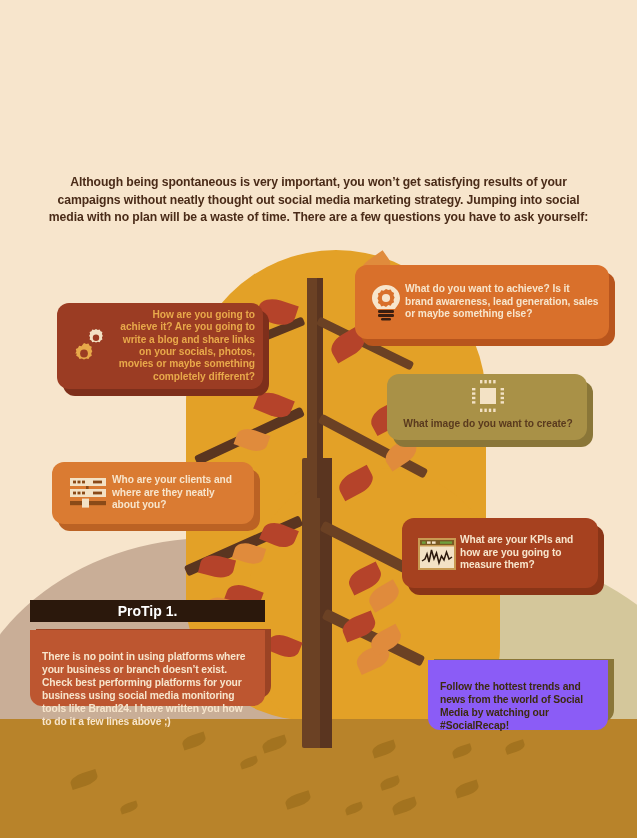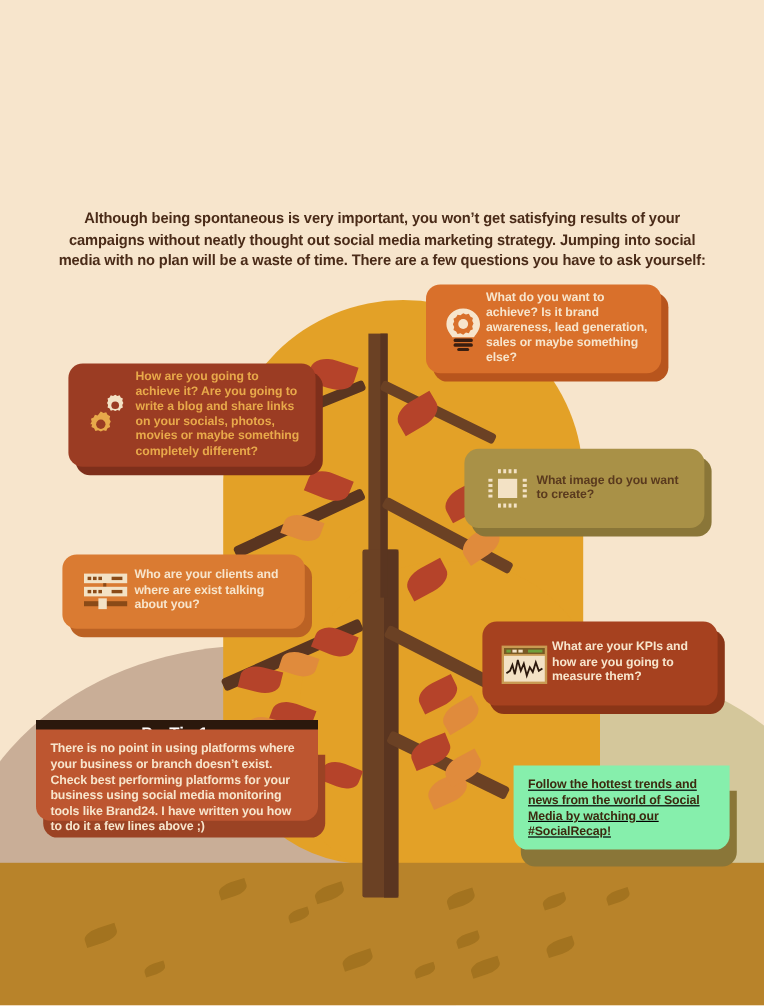--- a/index.html
+++ b/index.html
@@ -140,23 +140,23 @@
     position:absolute;left:0;top:0;height:22px;width:100%;
     background:#2B180C;color:#FFFFFF;
     font-size:14px;font-weight:bold;
     display:flex;align-items:center;justify-content:center;
   }
   .protip .shadow{
     position:absolute;left:6px;top:29px;width:100%;height:calc(100% - 29px);
     border-radius:0 0 12px 12px;
   }
   .protip .body{
-    position:absolute;left:0;top:8px;width:100%;height:calc(100% - 22px);
+    position:absolute;left:0;top:30px;width:100%;height:calc(100% - 22px);
     border-radius:0 0 12px 12px;box-sizing:border-box;
-    padding:10px 12px 8px 12px;
+    padding:20px 12px 8px 12px;
   }
   .protip .txt{font-size:10.3px;line-height:13px;font-weight:bold;letter-spacing:-0.1px;}
 </style>
 </head>
 <body>
 
 <div class="poster">
 
 
   <div class="intro">Although being spontaneous is very important, you won’t get satisfying results of your campaigns without neatly thought out social media marketing strategy. Jumping into social media with no plan will be a waste of time. There are a few questions you have to ask yourself:</div>
@@ -213,21 +213,21 @@
     <div class="leaf" style="left:226px;top:348px;width:35px;height:22px;background:#B5432A;transform:rotate(20deg);"></div>
     <div class="leaf" style="left:348px;top:330px;width:34px;height:21px;background:#B5432A;transform:rotate(-26deg);"></div>
     <div class="leaf" style="left:368px;top:348px;width:32px;height:20px;background:#E08B3C;transform:rotate(-30deg);"></div>
     <div class="leaf" style="left:342px;top:378px;width:34px;height:21px;background:#B5432A;transform:rotate(-22deg);"></div>
     <div class="leaf" style="left:268px;top:398px;width:32px;height:20px;background:#B5432A;transform:rotate(22deg);"></div>
     <div class="leaf" style="left:356px;top:410px;width:34px;height:21px;background:#E08B3C;transform:rotate(-24deg);"></div>
     <div class="leaf" style="left:370px;top:392px;width:32px;height:20px;background:#E08B3C;transform:rotate(-28deg);"></div>
     <div class="leaf" style="left:206px;top:360px;width:30px;height:19px;background:#E08B3C;transform:rotate(14deg);"></div>
   </div>
 
-  <div class="box" id="box-achieve" style="left:355px;top:237px;width:196px;height:74px;">
+  <div class="box" id="box-achieve" style="left:355px;top:265px;width:254px;height:74px;">
     <div class="shadow" style="background:#B8551D;"></div>
     <div class="body" style="background:#D9702B;padding:0 10px 0 12px;">
       <div class="ico" style="width:38px;">
         <svg width="32" height="38" viewBox="0 0 32 38">
           <path d="M16 2 C24 2 30 8 30 15 C30 20 27 23 25 26 L7 26 C5 23 2 20 2 15 C2 8 8 2 16 2 Z" fill="#F7E5CC"></path>
           <rect x="8" y="27" width="16" height="3" rx="1.3" fill="#3A1E10"></rect>
           <rect x="8" y="31" width="16" height="3" rx="1.3" fill="#3A1E10"></rect>
           <rect x="11" y="35" width="10" height="2.6" rx="1.3" fill="#3A1E10"></rect>
           <path d="M16 6 l2.3 1.1 2.4-.6 1.2 2.2 2.2 1.2-.6 2.4 1.1 2.3-1.1 2.3.6 2.4-2.2 1.2-1.2 2.2-2.4-.6L16 23.9l-2.3-1.1-2.4.6-1.2-2.2-2.2-1.2.6-2.4L7.4 15.3l1.1-2.3-.6-2.4 2.2-1.2 1.2-2.2 2.4.6z" fill="#D9702B"></path>
           <circle cx="16" cy="15" r="4.1" fill="#F7E5CC"></circle>
@@ -241,27 +241,27 @@
     <div class="shadow" style="background:#7E2F1B;"></div>
     <div class="body" style="background:#9B3C23;padding:0 8px 0 10px;">
       <div class="ico" style="width:46px;">
         <svg width="44" height="42" viewBox="0 0 44 42">
           <path d="M28 4 l1.8.9 1.9-.5.9 1.8 1.8.9-.5 1.9.9 1.8-.9 1.8.5 1.9-1.8.9-.9 1.8-1.9-.5-1.8.9-1.8-.9-1.9.5-.9-1.8-1.8-.9.5-1.9-.9-1.8.9-1.8-.5-1.9 1.8-.9.9-1.8 1.9.5z" fill="#F3E2C5"></path>
           <circle cx="28" cy="12.7" r="3.2" fill="#9B3C23"></circle>
           <path d="M16 18 l2.2 1.1 2.3-.6 1.1 2.2 2.2 1.1-.6 2.3 1.1 2.2-1.1 2.2.6 2.3-2.2 1.1-1.1 2.2-2.3-.6-2.2 1.1-2.2-1.1-2.3.6-1.1-2.2-2.2-1.1.6-2.3L7.3 28.5l1.1-2.2-.6-2.3 2.2-1.1 1.1-2.2 2.3.6z" fill="#E8A94A"></path>
           <circle cx="16" cy="28.5" r="3.9" fill="#9B3C23"></circle>
         </svg>
       </div>
-      <div class="txt" style="color:#E8A94A;">How are you going to achieve it? Are you going to write a blog and share links on your socials, photos, movies or maybe something completely different?</div>
+      <div class="txt" style="color:#E8A94A;text-align:right;">How are you going to achieve it? Are you going to write a blog and share links on your socials, photos, movies or maybe something completely different?</div>
     </div>
   </div>
 
   <div class="box" id="box-image" style="left:387px;top:374px;width:200px;height:66px;">
     <div class="shadow" style="background:#8A7638;"></div>
-    <div class="body" style="background:#A99147;padding:0 10px 0 12px;">
+    <div class="body" style="background:#A99147;padding:0 10px 0 12px;flex-direction:column;">
       <div class="ico" style="width:48px;">
         <svg width="44" height="44" viewBox="0 0 44 44">
           <rect x="14" y="14" width="16" height="16" fill="#F3E2C5"></rect>
           <g fill="#F3E2C5">
             <rect x="14" y="6" width="2.4" height="3.4"></rect>
               <rect x="18.4" y="6" width="2.4" height="3.4"></rect>
             <rect x="22.8" y="6" width="2.4" height="3.4"></rect>
               <rect x="27.2" y="6" width="2.4" height="3.4"></rect>
             <rect x="14" y="34.6" width="2.4" height="3.4"></rect>
               <rect x="18.4" y="34.6" width="2.4" height="3.4"></rect>
@@ -295,21 +295,21 @@
           <rect x="20" y="13" width="2.6" height="3" fill="#8A4A17"></rect>
           <rect x="4" y="16" width="36" height="8" fill="#F3E2C5"></rect>
           <rect x="7" y="18.6" width="3" height="2.8" fill="#8A4A17"></rect>
           <rect x="11.5" y="18.6" width="3" height="2.8" fill="#8A4A17"></rect>
           <rect x="16" y="18.6" width="3" height="2.8" fill="#8A4A17"></rect>
           <rect x="27" y="18.6" width="9" height="2.8" fill="#8A4A17"></rect>
           <rect x="4" y="28" width="36" height="4.2" fill="#8A4A17"></rect>
           <rect x="16" y="25.6" width="7" height="9" fill="#F3E2C5"></rect>
         </svg>
       </div>
-      <div class="txt" style="color:#F7E5CC;">Who are your clients and where are exist talking about you?</div>
+      <div class="txt" style="color:#F7E5CC;">Who are your clients and where are they neatly about you?</div>
     </div>
   </div>
 
   <div class="box" id="box-kpi" style="left:402px;top:518px;width:196px;height:70px;">
     <div class="shadow" style="background:#8A3517;"></div>
     <div class="body" style="background:#A6411F;padding:0 8px 0 10px;">
       <div class="ico" style="width:48px;">
         <svg width="44" height="42" viewBox="0 0 44 42">
           <rect x="4" y="6" width="38" height="32" fill="#C99A52"></rect>
           <rect x="6" y="8" width="34" height="5" fill="#7A5A24"></rect>
@@ -328,18 +328,18 @@
   <div class="protip" id="protip-1" style="left:30px;top:600px;width:235px;height:98px;">
     <div class="hdr">ProTip 1.</div>
     <div class="shadow" style="background:#9B4324;"></div>
     <div class="body" style="background:#BD5630;">
       <div class="txt" style="color:#F7E5CC;">There is no point in using platforms where your business or branch doesn’t exist. Check best performing platforms for your business using social media monitoring tools like Brand24. I have written you how to do it a few lines above ;)</div>
     </div>
   </div>
 
   <div class="protip" id="protip-2" style="left:428px;top:630px;width:180px;height:92px;">
     <div class="shadow" style="background:#8A7638;"></div>
-    <div class="body" style="background:#86efac;text-decoration:underline;">
+    <div class="body" style="background:#8b5cf6;">
       <div class="txt" style="color:#3C2A10;">Follow the hottest trends and news from the world of Social Media by watching our #SocialRecap!</div>
     </div>
   </div>
 
 </div>
 
 </body></html>

